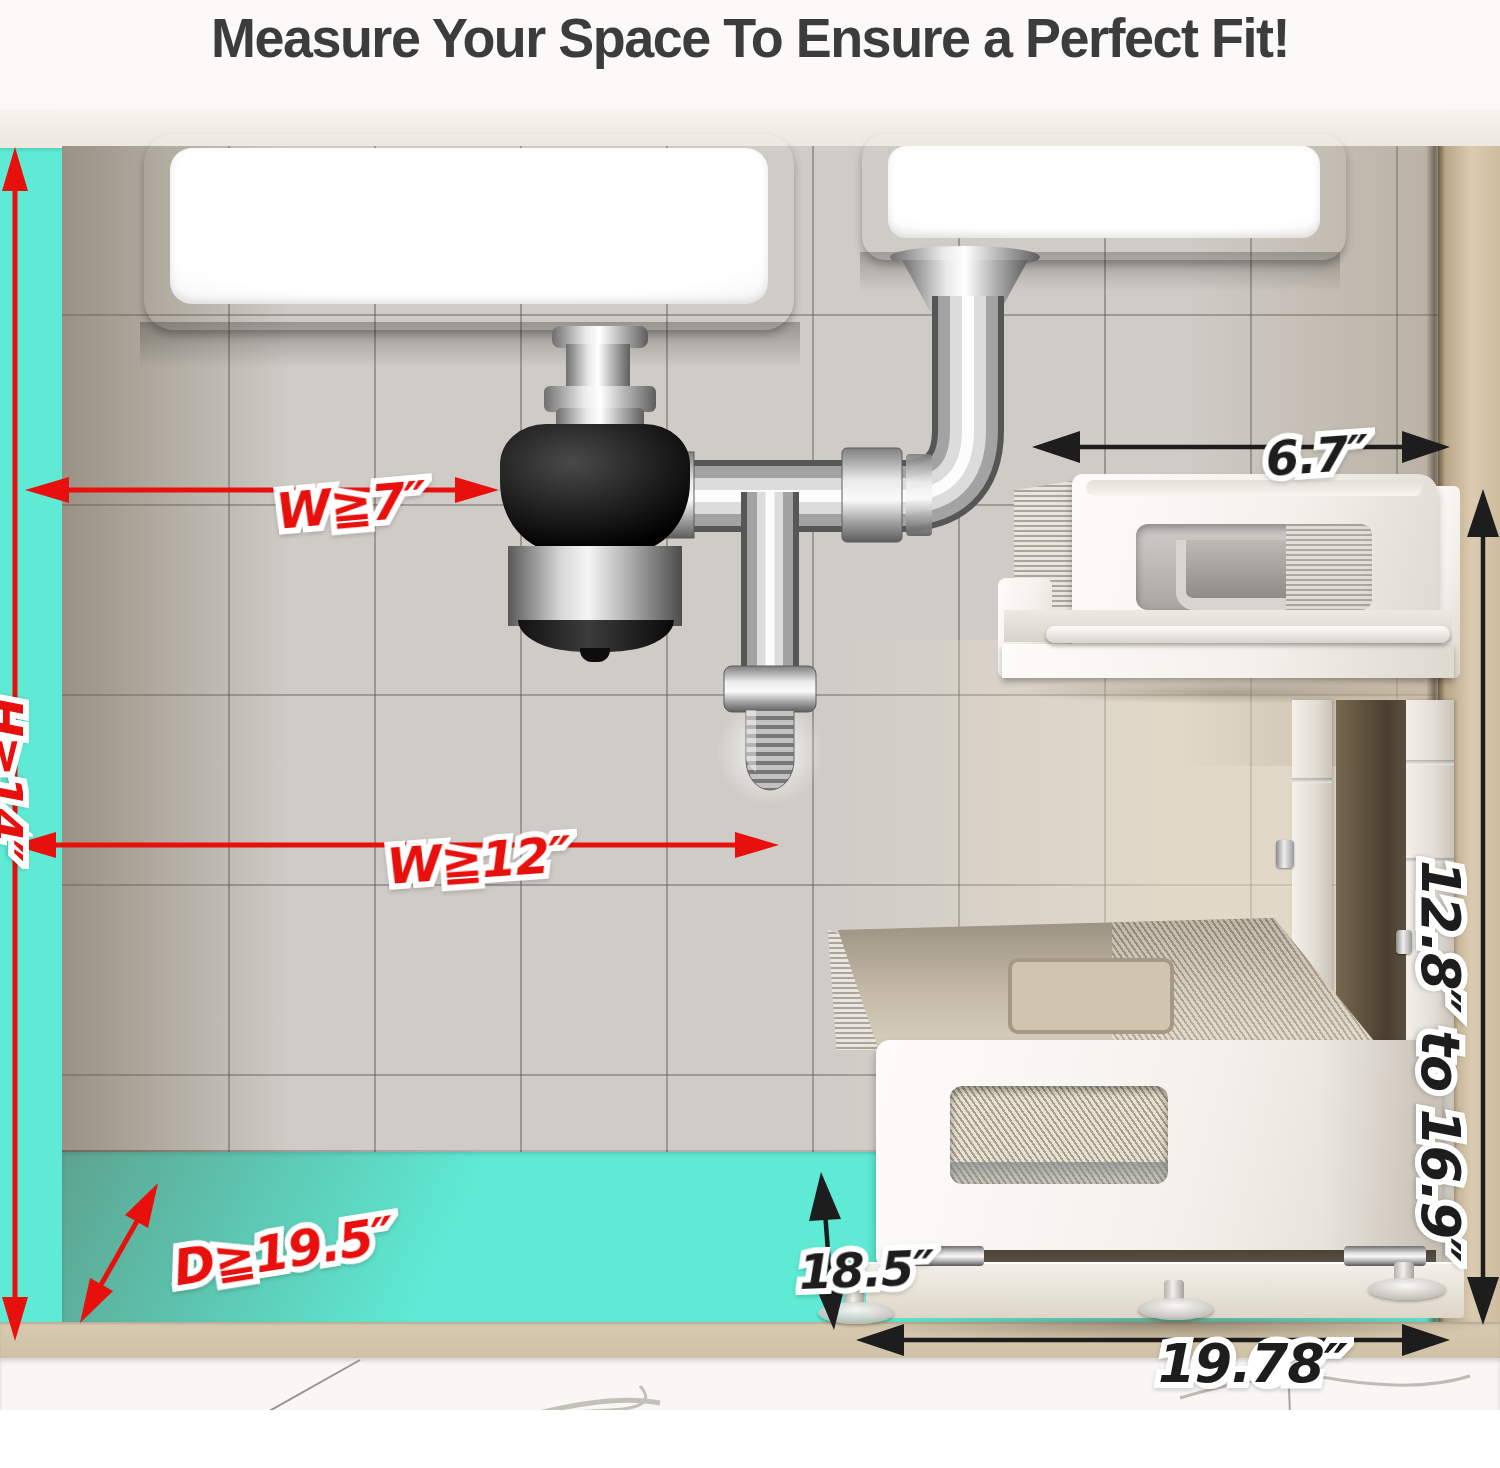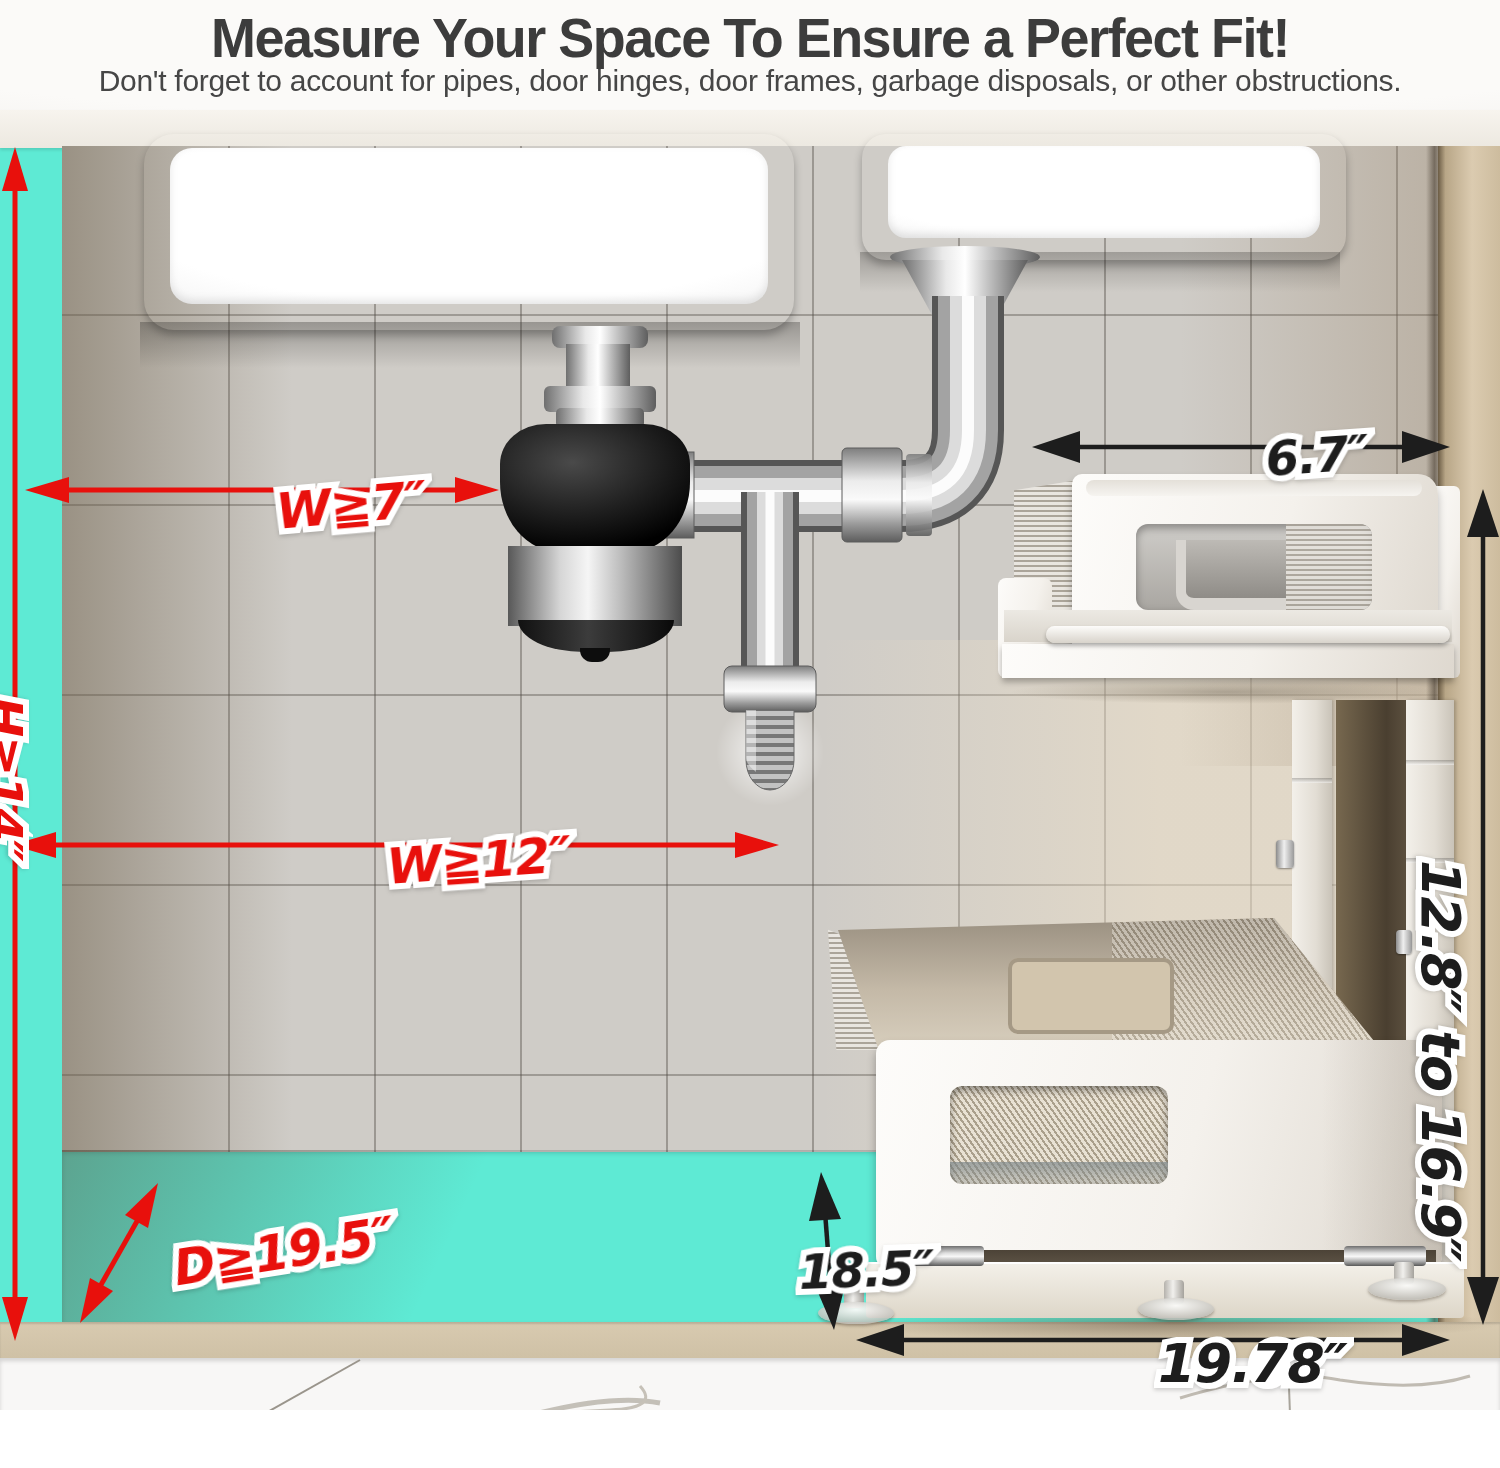--- a/index.html
+++ b/index.html
@@ -93,21 +93,20 @@
        -webkit-text-stroke:12px #ffffff;}
   svg{display:block;}
 </style>
 </head>
 <body>
 
 <div id="stage">
 
   <div class="header">
     <div class="title">Measure Your Space To Ensure a Perfect Fit!</div>
-    <div class="subtitle">Don't forget to account for pipes, door hinges, door frames, garbage disposals, or other obstructions.</div>
   </div>
 
   <div class="counter"></div>
   <div class="wall"></div>
   <div class="wall-shade-left"></div>
   <div class="wall-glow"></div>
   <div class="wall-shade-right"></div>
   <div class="floor"></div>
   <div class="floor-wedge"></div>
   <div class="frame-left"></div>

